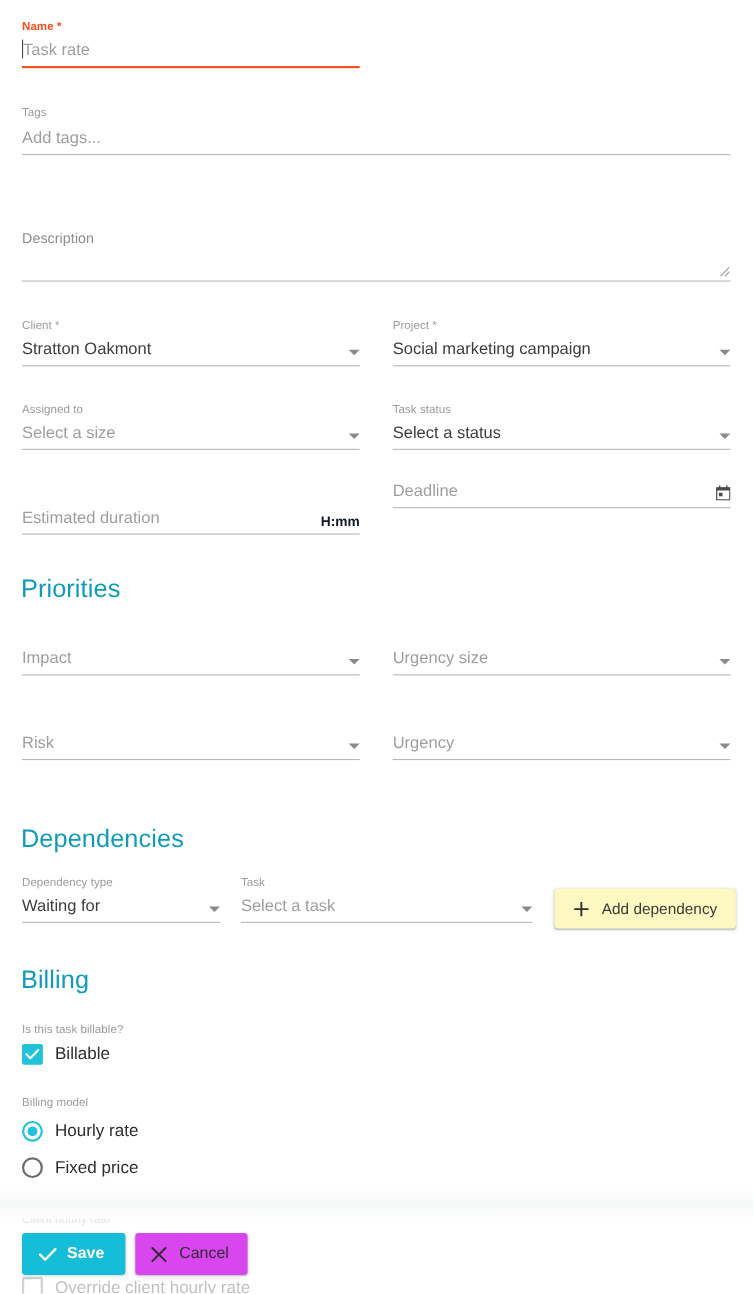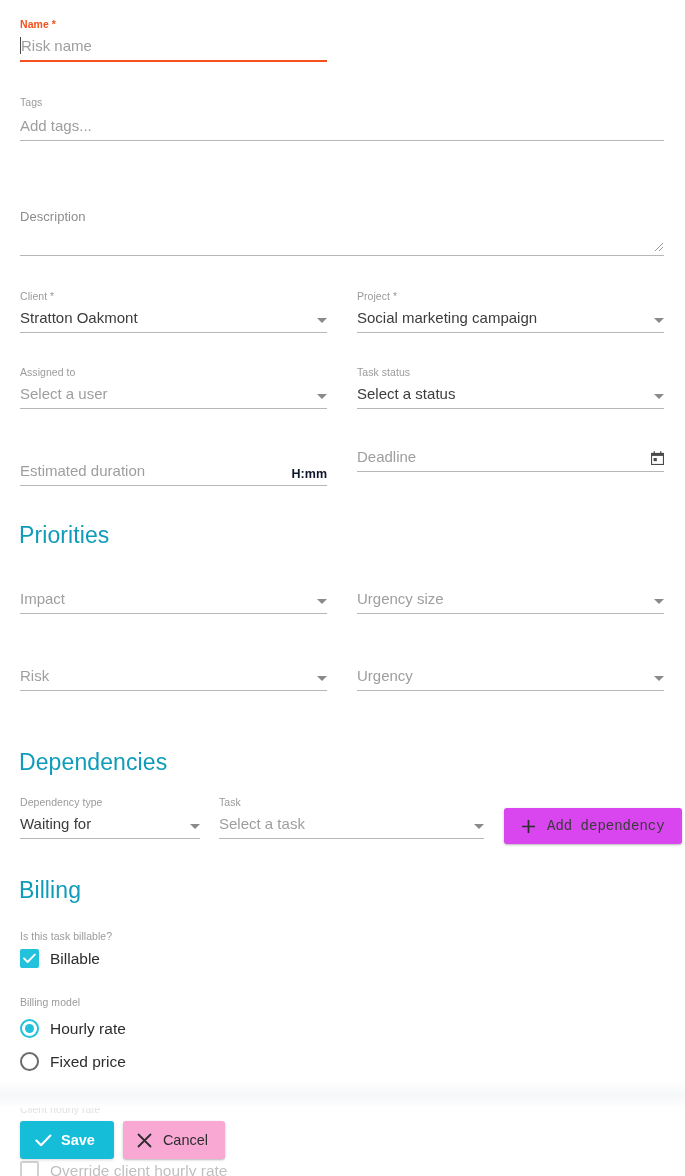--- a/index.html
+++ b/index.html
@@ -111,29 +111,29 @@
     letter-spacing: .1px;
     white-space: nowrap;
   }
 
   
   .btn-plain {
     position: absolute;
     display: flex;
     align-items: center;
     gap: 11px;
-    background: #d946ef;
+    background: #fef9c3;
     border: none;
     border-radius: 3px;
     box-shadow: 0 1px 3px rgba(0,0,0,.20), 0 1px 1px rgba(0,0,0,.10);
     font-size: 14px;
     color: #3a3a3a;
     cursor: pointer;
     padding: 0 17px;
-    font-family: Liberation Mono, monospace;
+    font-family: Liberation Sans, sans-serif;
     white-space: nowrap;
   }
 
   
   .cb-row { position: absolute; display: flex; align-items: center; gap: 11px; justify-content: center; }
   .cb-box {
     width: 19px; height: 19px;
     border-radius: 2px;
     background: #22c1dc;
     display: flex; align-items: center; justify-content: center;
@@ -184,39 +184,39 @@
     color: #fff;
     border: none; border-radius: 3px;
     height: 38px; padding: 0 19px 0 15px;
     font-size: 14.5px; font-weight: 700;
     cursor: pointer;
     box-shadow: 0 1px 3px rgba(0,0,0,.16);
     font-family: "Liberation Sans", sans-serif;
   }
   .btn-cancel {
     display: flex; align-items: center; gap: 11px;
-    background: #f9a8d4;
+    background: #d946ef;
     color: #2d2d2d;
     border: none; border-radius: 3px;
     height: 38px; padding: 0 17px 0 14px;
     font-size: 14.5px;
     cursor: pointer;
     box-shadow: 0 1px 3px rgba(0,0,0,.20), 0 1px 1px rgba(0,0,0,.10);
     font-family: "Liberation Sans", sans-serif;
   }
 </style>
 </head>
 <body>
 
 <div class="form-root">
 
   <div class="field field-col-left" style="top:18px;">
     <div class="field-label required-err">Name *</div>
     <div class="field-row" style="height:26px;">
-      <div class="field-value placeholder"><span class="caret"></span><span>Risk name</span></div>
+      <div class="field-value placeholder"><span class="caret"></span><span>Task rate</span></div>
     </div>
     <div class="field-line err"></div>
   </div>
 
   <div class="field" style="left:20px; width:644px; top:208px;">
     <div class="field-label" style="font-size:13px; color:#8c8c8c; line-height:17px;">Description</div>
     <div style="position:relative; height:30px;">
       <svg class="ta-handle" viewBox="0 0 12 12">
         <path d="M11 3 L3 11 M11 7 L7 11" stroke="#9a9a9a" stroke-width="1" fill="none"></path>
       </svg>
@@ -246,21 +246,21 @@
     <div class="field-row" style="height:26px;">
       <div class="field-value">Social marketing campaign</div>
       <div class="dd-arrow"></div>
     </div>
     <div class="field-line"></div>
   </div>
 
   <div class="field field-col-left" style="top:366px;">
     <div class="field-label">Assigned to</div>
     <div class="field-row" style="height:26px;">
-      <div class="field-value placeholder">Select a user</div>
+      <div class="field-value placeholder">Select a size</div>
       <div class="dd-arrow"></div>
     </div>
     <div class="field-line"></div>
   </div>
 
   <div class="field field-col-right" style="top:366px;">
     <div class="field-label">Task status</div>
     <div class="field-row" style="height:26px;">
       <div class="field-value">Select a status</div>
       <div class="dd-arrow"></div>
@@ -269,21 +269,21 @@
   </div>
 
   <div class="field field-col-left" style="top:456px;">
     <div class="field-row" style="height:26px;">
       <div class="field-value placeholder">Estimated duration</div>
       <div class="suffix">H:mm</div>
     </div>
     <div class="field-line"></div>
   </div>
 
-  <div class="field field-col-right" style="top:442px;">
+  <div class="field field-col-right" style="top:432px;">
     <div class="field-row" style="height:26px;">
       <div class="field-value placeholder">Deadline</div>
       <svg class="cal-icon" width="13" height="14" viewBox="0 0 13 14">
         <rect x="0.5" y="2.5" width="12" height="11" fill="none" stroke="#4a4a4a" stroke-width="1.2"></rect>
         <rect x="0.5" y="2.5" width="12" height="2.4" fill="#4a4a4a"></rect>
         <rect x="2.6" y="0.3" width="1.3" height="3" fill="#4a4a4a"></rect>
         <rect x="9.1" y="0.3" width="1.3" height="3" fill="#4a4a4a"></rect>
         <rect x="2.6" y="7" width="3.2" height="3.2" fill="#4a4a4a"></rect>
       </svg>
     </div>

